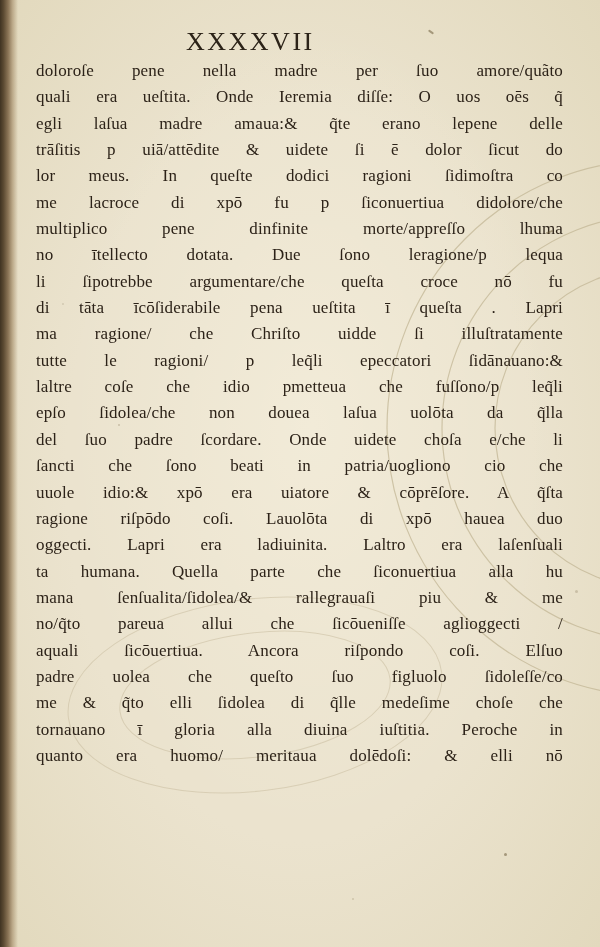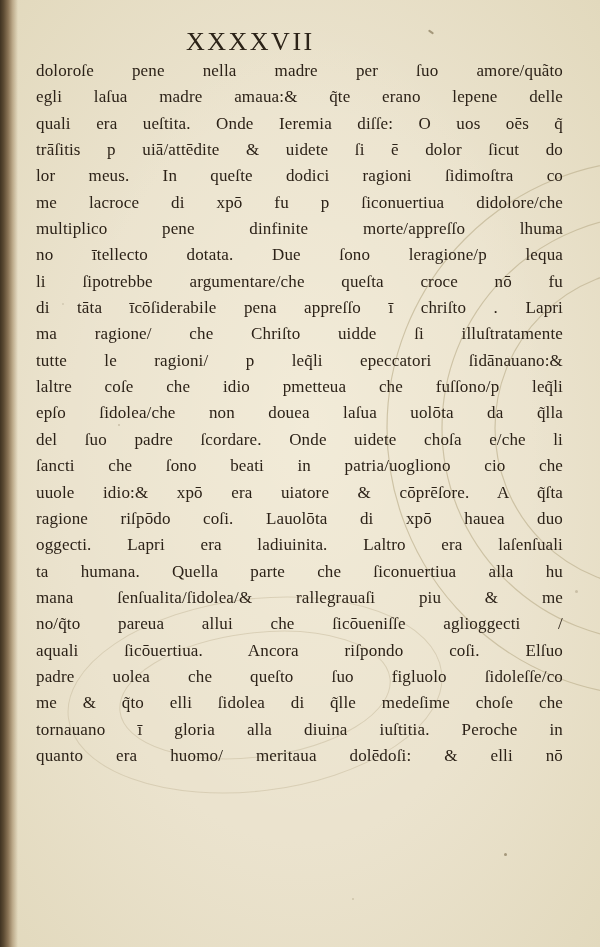--- a/index.html
+++ b/index.html
@@ -90,29 +90,29 @@
       <ellipse cx="255" cy="695" rx="136" ry="62"></ellipse>
     </g>
   </svg>
 
   <div class="gutter" style="background: linear-gradient(90deg,#3f3322 0%,#5c4b33 20%,#8a7456 45%,#bcaa8a 70%,rgba(233,225,203,0) 100%);"></div>
 
   <div class="page-number">XXXXVII</div>
 
   <div class="textblock">
     <div class="line">doloroſe pene nella madre per ſuo amore/quãto</div>
+    <div class="line">quali era ueſtita. Onde Ieremia diſſe: O uos oēs q̃</div>
     <div class="line">egli laſua madre amaua:&amp; q̃te erano lepene delle</div>
-    <div class="line">quali era ueſtita. Onde Ieremia diſſe: O uos oēs q̃</div>
     <div class="line">trāſitis p uiā/attēdite &amp; uidete ſi ē dolor ſicut do</div>
     <div class="line">lor meus. In queſte dodici ragioni ſidimoſtra co</div>
     <div class="line">me lacroce di xpō fu p ſiconuertiua didolore/che</div>
     <div class="line">multiplico pene dinfinite morte/appreſſo lhuma</div>
     <div class="line">no ītellecto dotata.  Due ſono leragione/p lequa</div>
     <div class="line">li ſipotrebbe argumentare/che queſta croce nō fu</div>
-    <div class="line">di tāta īcōſiderabile pena appreſſo ī chriſto .  Lapri</div>
+    <div class="line">di tāta īcōſiderabile pena ueſtita ī queſta .  Lapri</div>
     <div class="line">ma ragione/ che Chriſto uidde ſi illuſtratamente</div>
     <div class="line">tutte le ragioni/ p leq̃li epeccatori ſidānauano:&amp;</div>
     <div class="line">laltre coſe che idio pmetteua che fuſſono/p leq̃li</div>
     <div class="line">epſo ſidolea/che non douea laſua uolōta da q̃lla</div>
     <div class="line">del ſuo padre ſcordare. Onde uidete choſa e/che li</div>
     <div class="line">ſancti che ſono beati in patria/uogliono cio che</div>
     <div class="line">uuole idio:&amp; xpō era uiatore &amp; cōprēſore. A q̃ſta</div>
     <div class="line">ragione riſpōdo coſi. Lauolōta di xpō hauea duo</div>
     <div class="line">oggecti. Lapri era ladiuinita. Laltro era laſenſuali</div>
     <div class="line">ta humana. Quella parte che ſiconuertiua alla hu</div>

